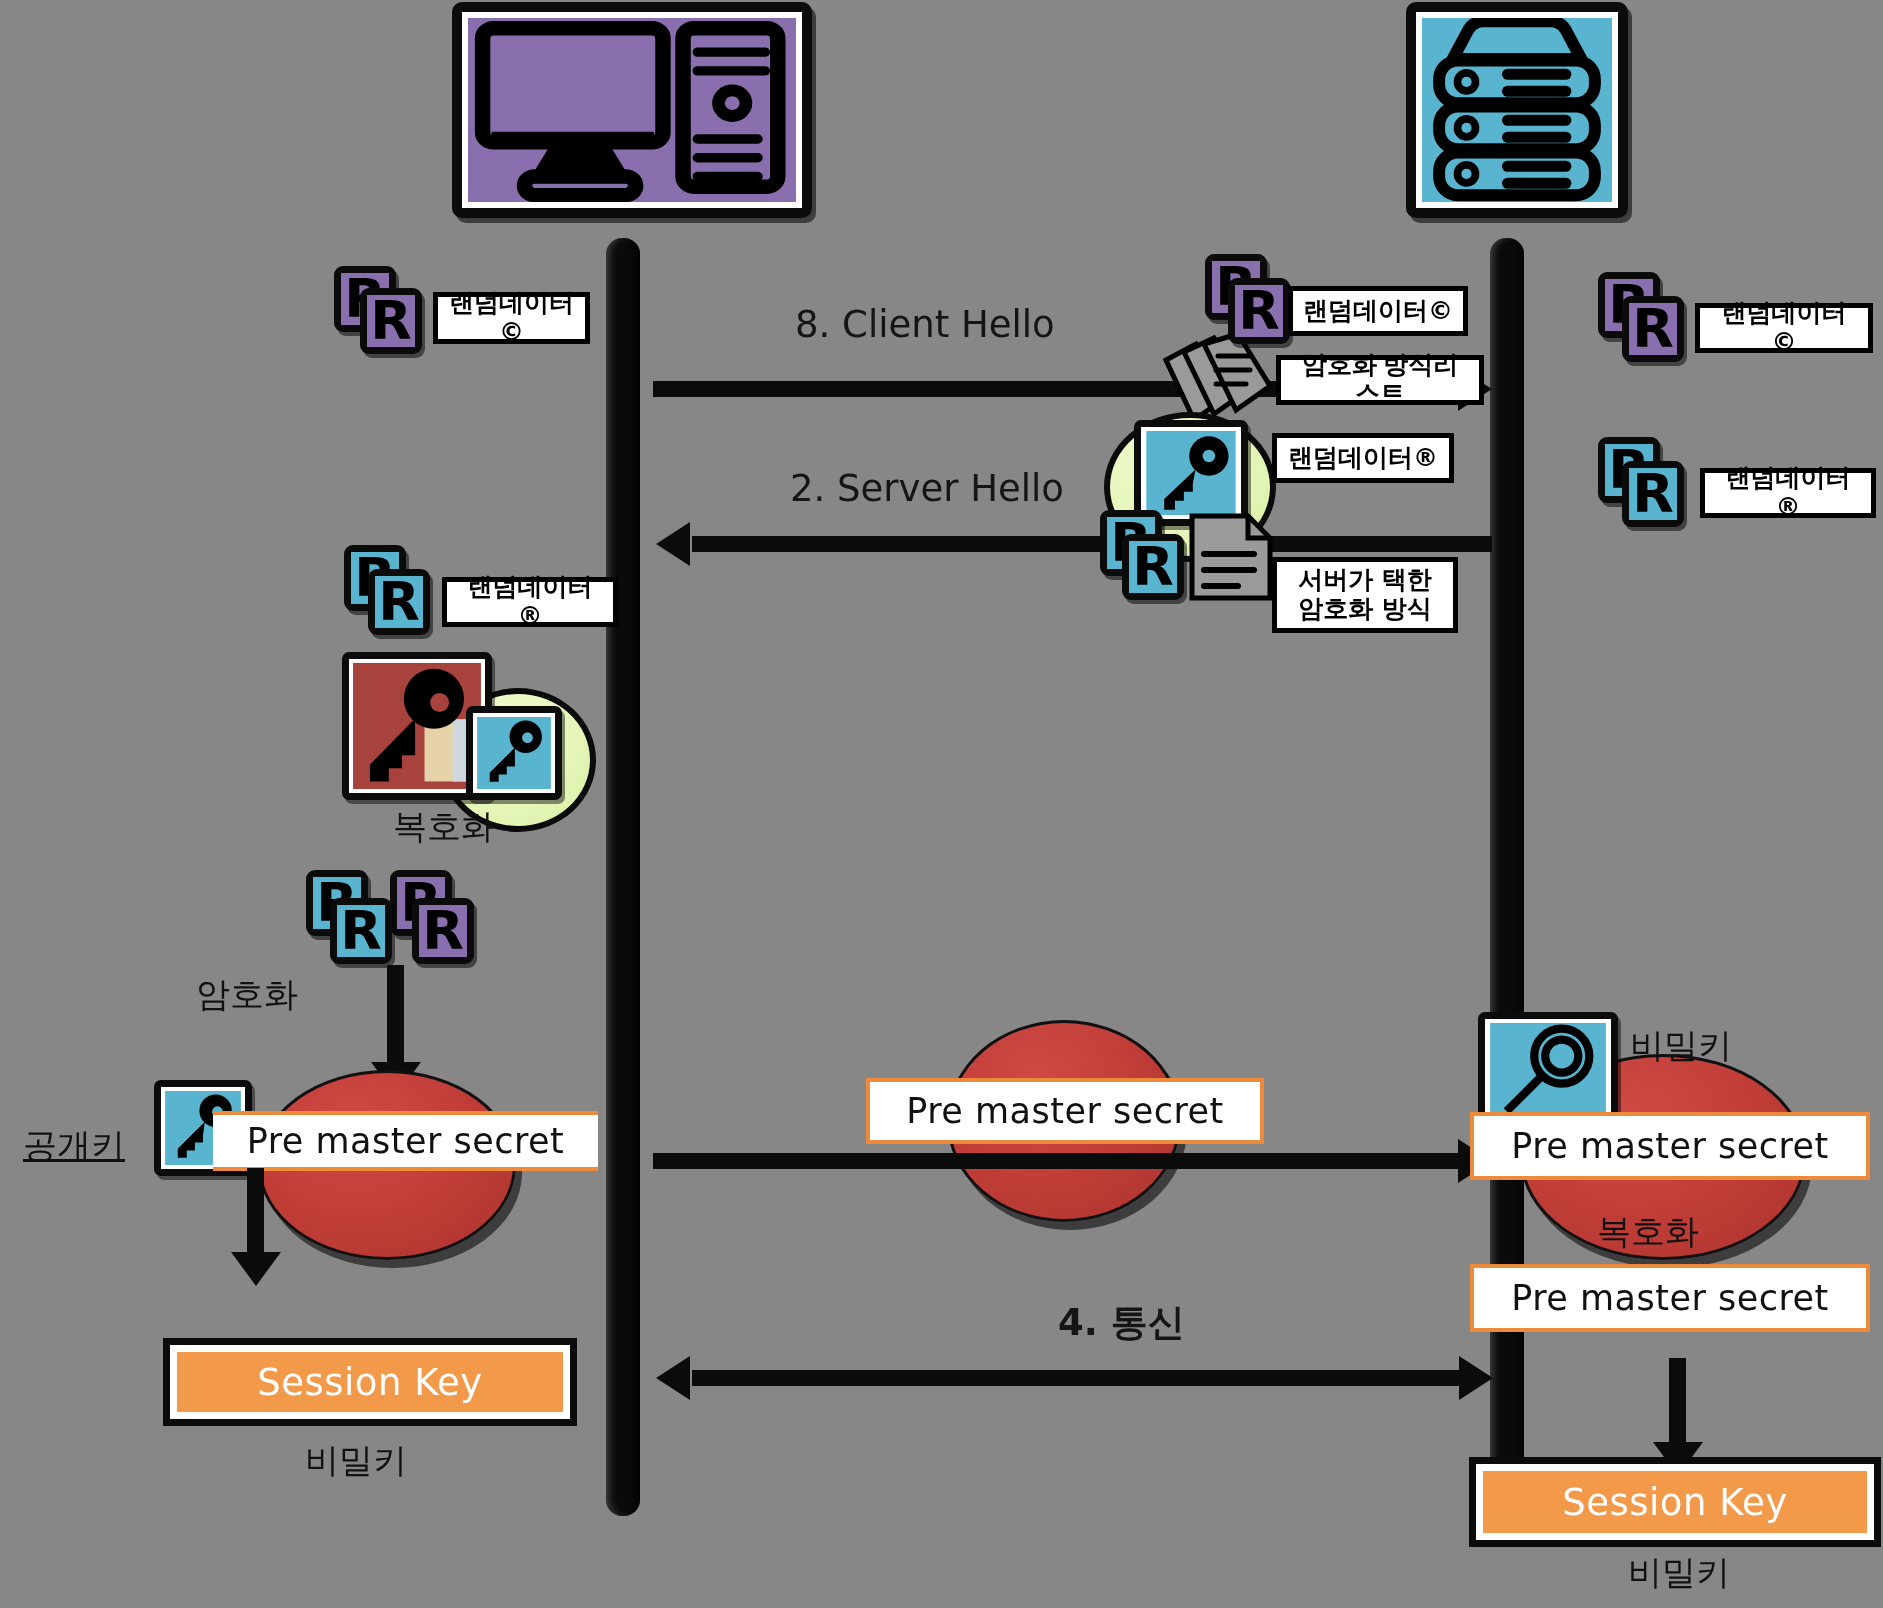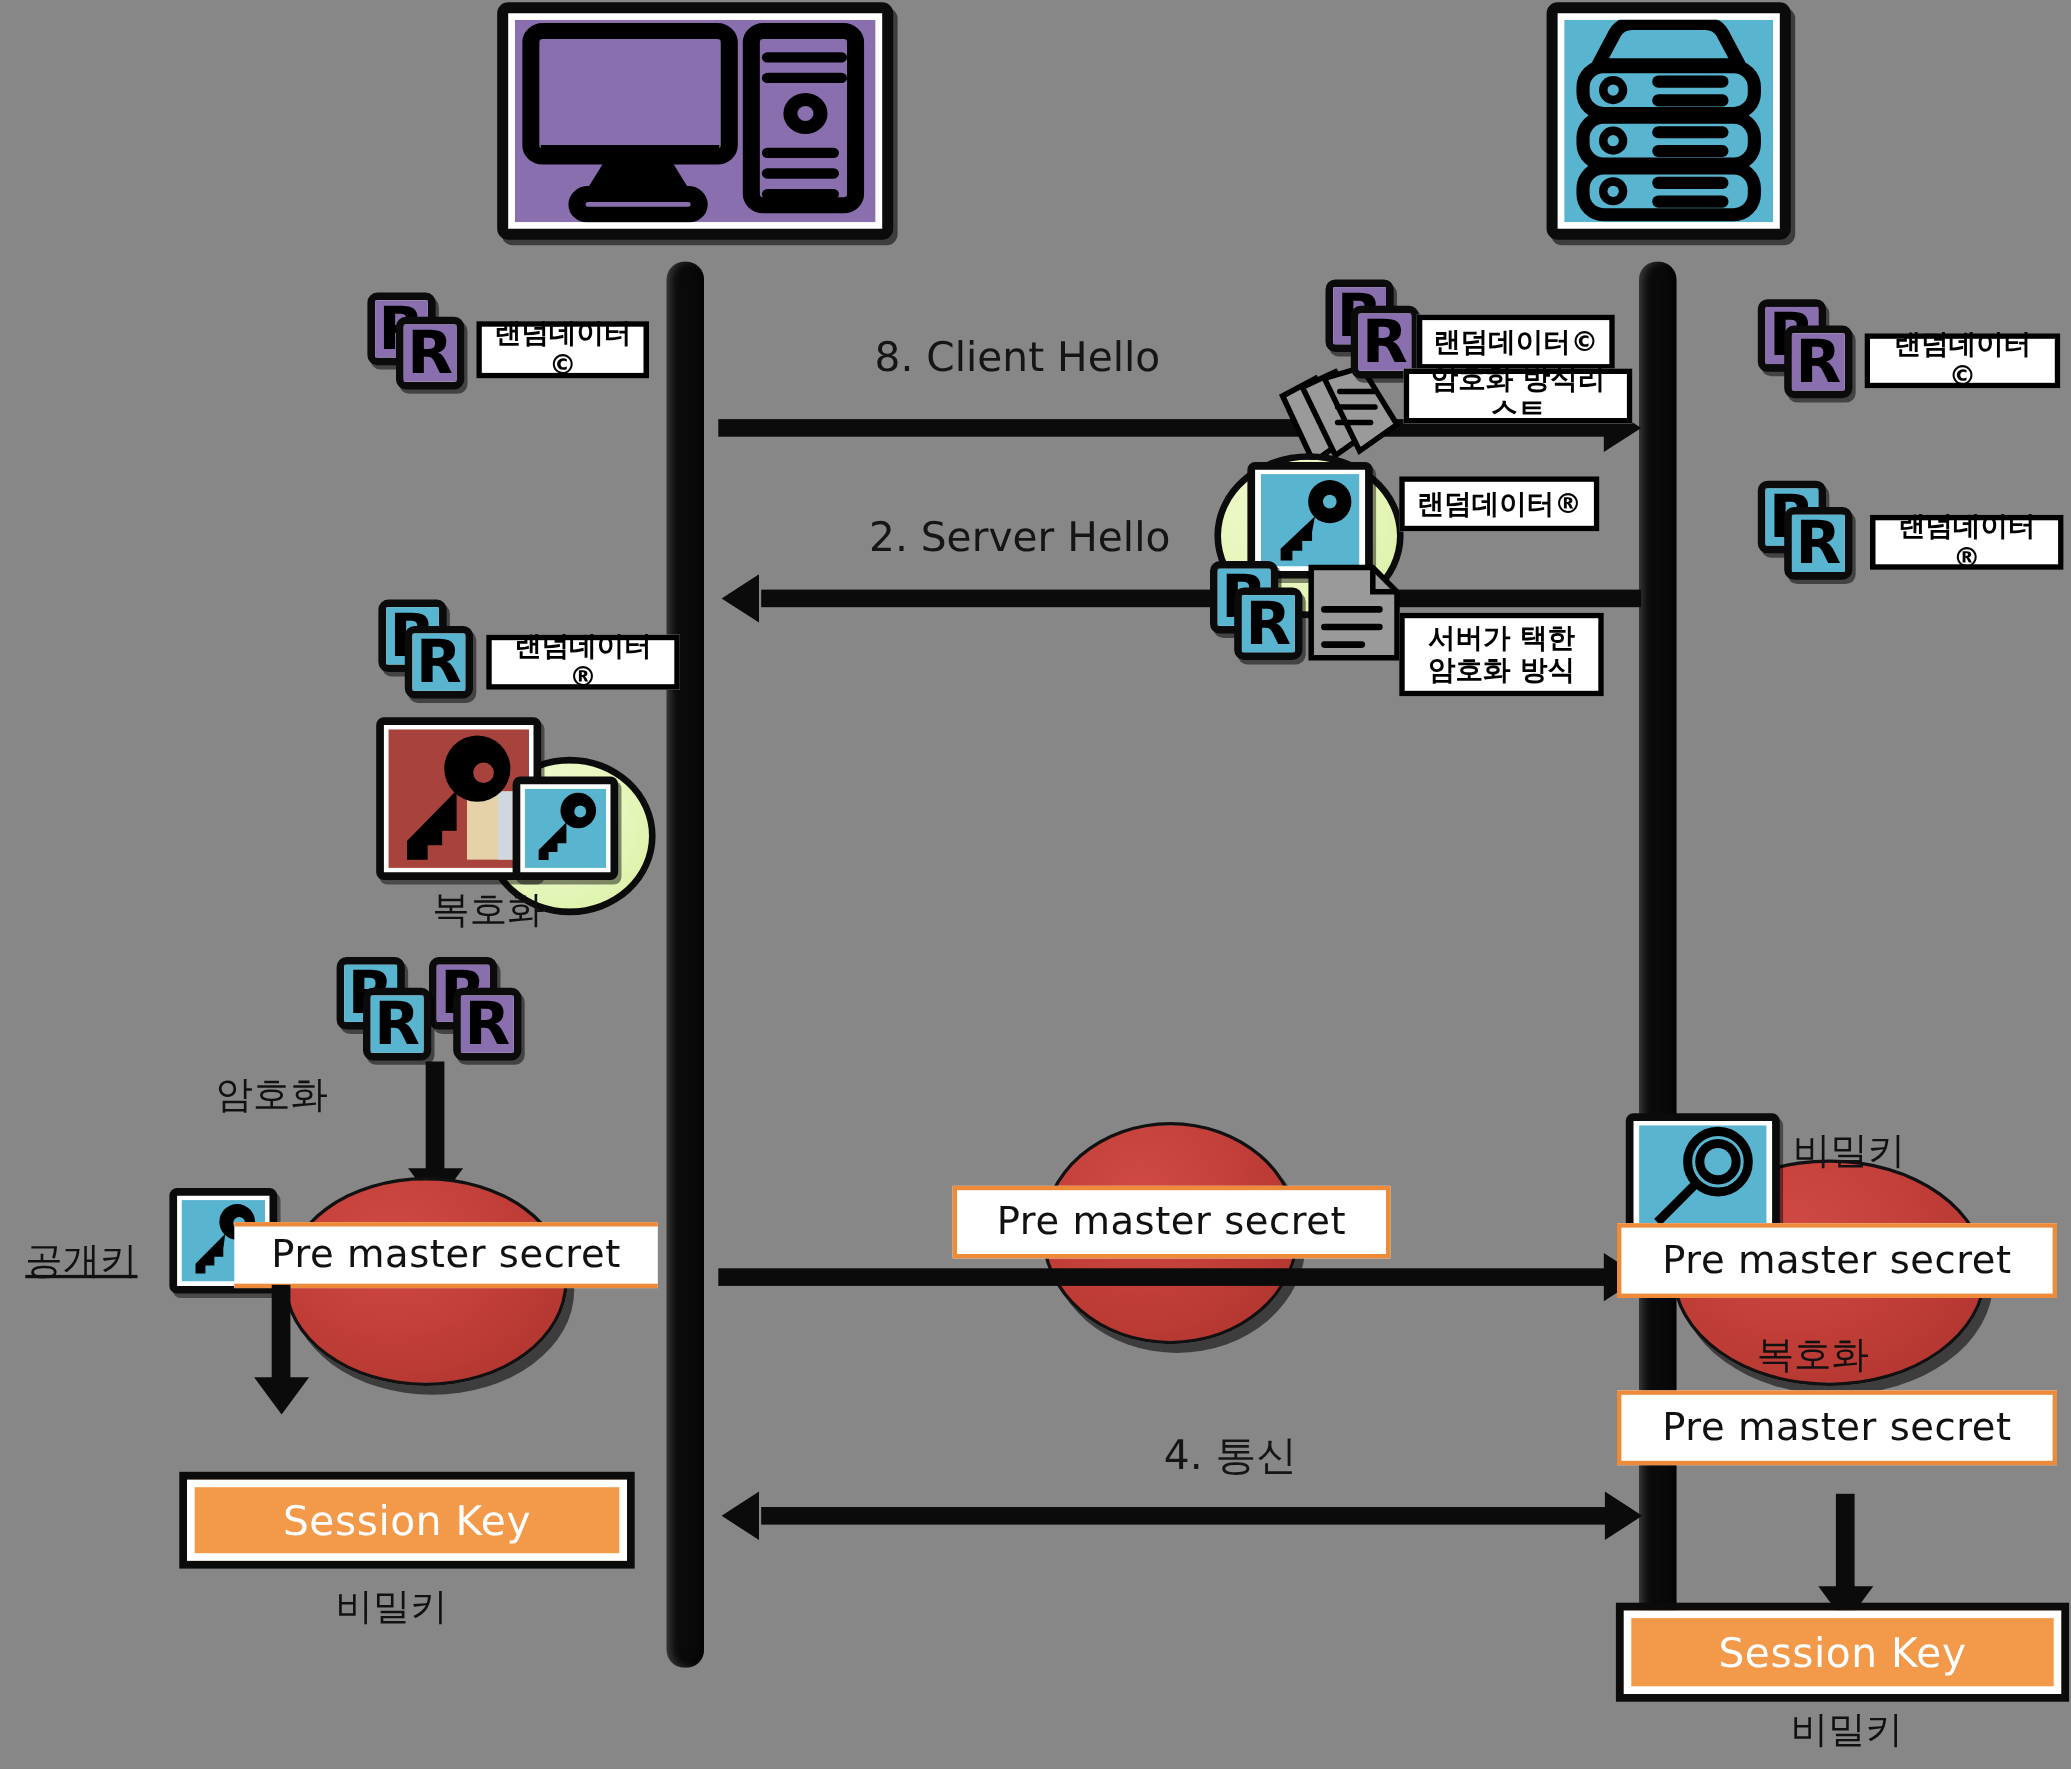--- a/index.html
+++ b/index.html
@@ -196,21 +196,21 @@
     </svg>
   </div>
 
   <div class="rcard rc-purple" style="left:1205px;top:254px;">
     <div class="inner">R</div>
   </div>
   <div class="rcard rc-purple" style="left:1228px;top:278px;">
     <div class="inner">R</div>
   </div>
   <div class="chip" style="left:1288px;top:286px;width:180px;height:50px;">랜덤데이터©</div>
-  <div class="chip" style="left:1276px;top:335px;width:208px;height:50px;">암호화 방식리스트</div>
+  <div class="chip" style="left:1276px;top:355px;width:208px;height:50px;font-family:Liberation Serif, serif;">암호화 방식리스트</div>
 
   <div class="rcard rc-purple" style="left:1598px;top:272px;">
     <div class="inner">R</div>
   </div>
   <div class="rcard rc-purple" style="left:1622px;top:296px;">
     <div class="inner">R</div>
   </div>
   <div class="chip" style="left:1695px;top:303px;width:178px;height:50px;">랜덤데이터©</div>
 
   <div class="txt step" style="left:790px;top:467px;">2. Server Hello</div>
@@ -359,21 +359,21 @@
         </g>
       </svg>
     </div>
   </div>
   <div class="txt ko" style="left:1630px;top:1023px;">비밀키</div>
 
   <div class="obox" style="left:1470px;top:1112px;width:400px;height:68px;">Pre master secret</div>
   <div class="txt ko" style="left:1597px;top:1209px;">복호화</div>
   <div class="obox" style="left:1470px;top:1264px;width:400px;height:68px;">Pre master secret</div>
 
-  <div class="txt step" style="left:1058px;top:1298px;">4. 통신</div>
+  <div class="txt step" style="left:1058px;top:1298px;font-weight:bold;">4. 통신</div>
   <div class="harrow" style="left:692px;top:1370px;width:782px;"></div>
   <div class="ahead left" style="left:656px;top:1356px;"></div>
   <div class="ahead right" style="left:1459px;top:1356px;"></div>
 
   <div class="varrow" style="left:1669px;top:1358px;height:94px;"></div>
   <div class="vhead" style="left:1653px;top:1442px;"></div>
   <div class="skey" style="left:1476px;top:1464px;width:398px;height:76px;">Session Key</div>
   <div class="txt ko" style="left:1628px;top:1550px;">비밀키</div>
 
 </div>

